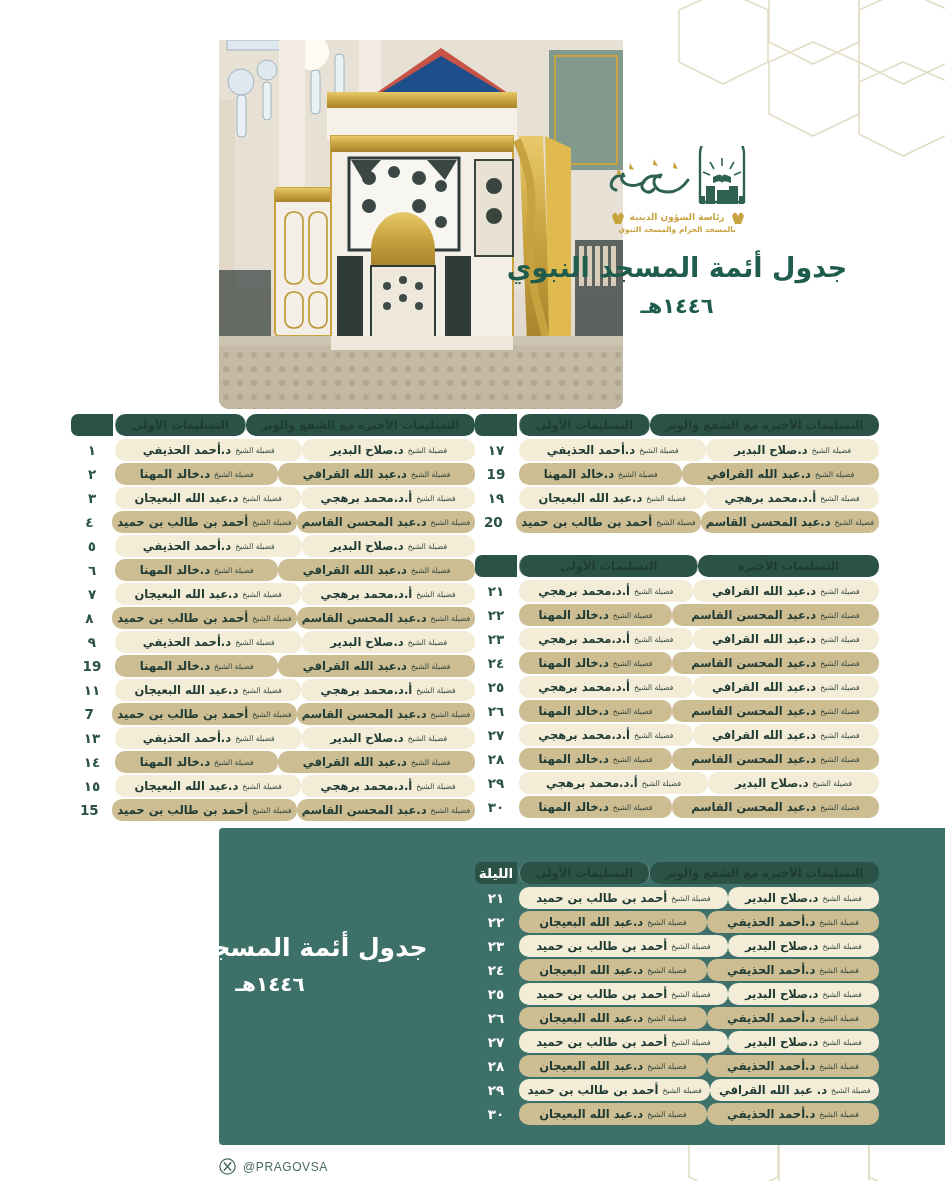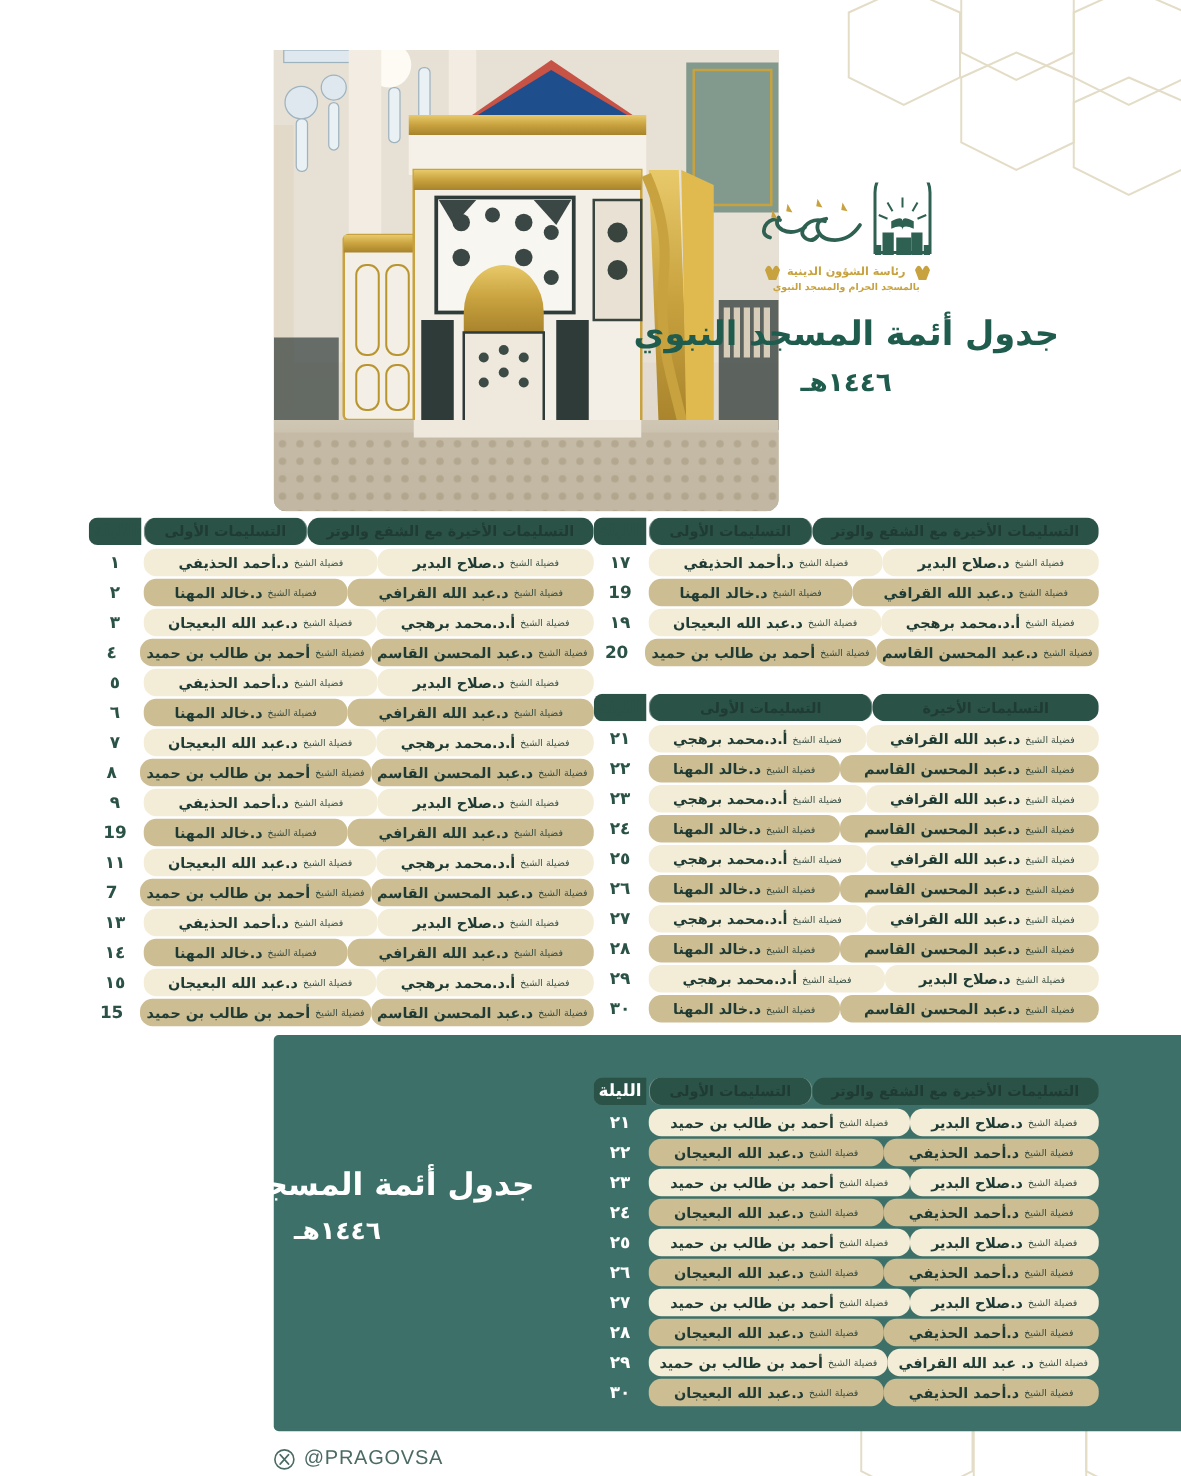--- a/index.html
+++ b/index.html
@@ -96,21 +96,21 @@
   
   #table-tahajjud { z-index:3; }
   #table-tahajjud .hdr .c-night,
   #table-tahajjud .hdr .c-first,
   #table-tahajjud .hdr .c-last { background:#2a5247; }
   #table-tahajjud .row .c-night { color:#ffffff; }
 
   
   #footer { position:absolute; left:66px; top:1118px; display:flex; align-items:center; gap:7px; direction:ltr; z-index:3; }
   #x-logo-icon { width:17px; height:17px; }
-  #footer-handle { color:#4b6a63; font-size:16px; letter-spacing:.6px; font-family:"Liberation Sans",sans-serif; }
+  #footer-handle { color:#4b6a63; font-size:12px; letter-spacing:.6px; font-family:"Liberation Sans",sans-serif; }
 </style>
 </head>
 <body>
 
 <div class="page">
 
   <div class="pattern" id="pattern-top">
     <svg width="440" height="180" viewBox="0 0 440 180">
       <g fill="none" stroke="#e3dcc6" stroke-width="1.6">
         <polygon points="60,10 105,30 105,82 60,104 16,82 16,30"></polygon>

